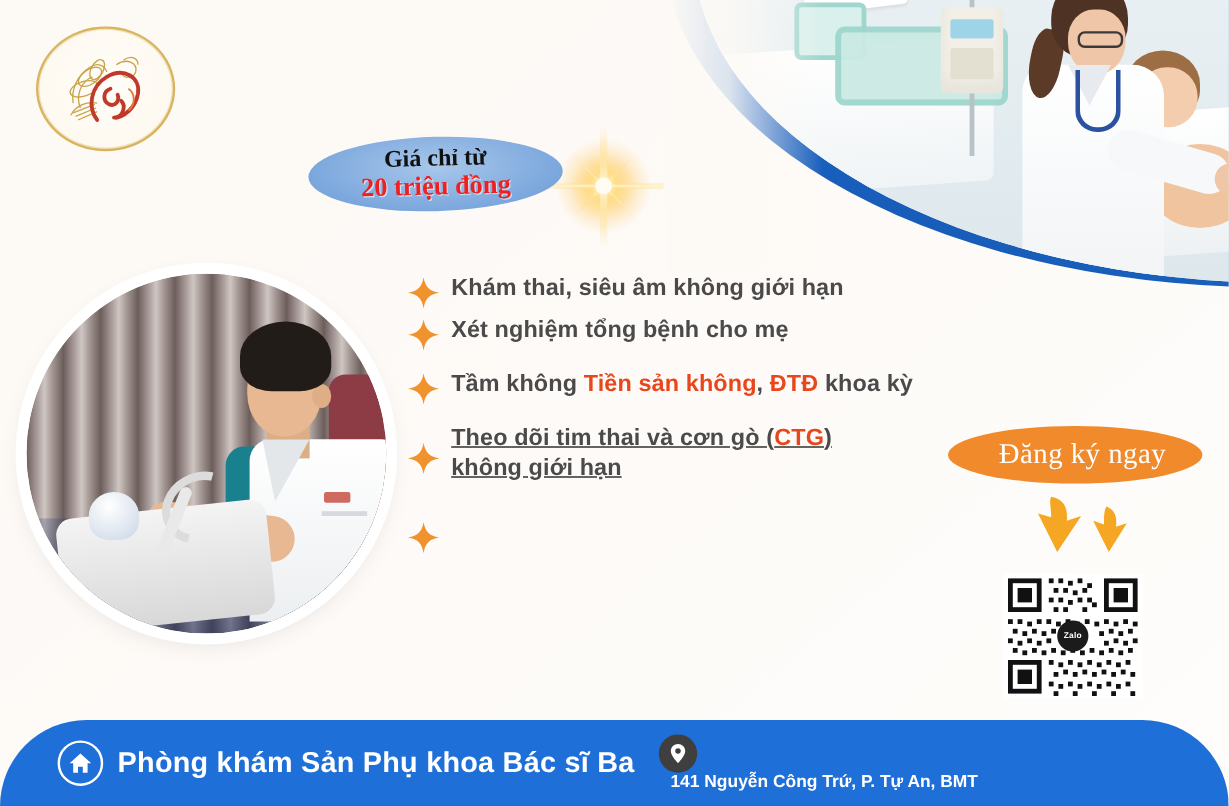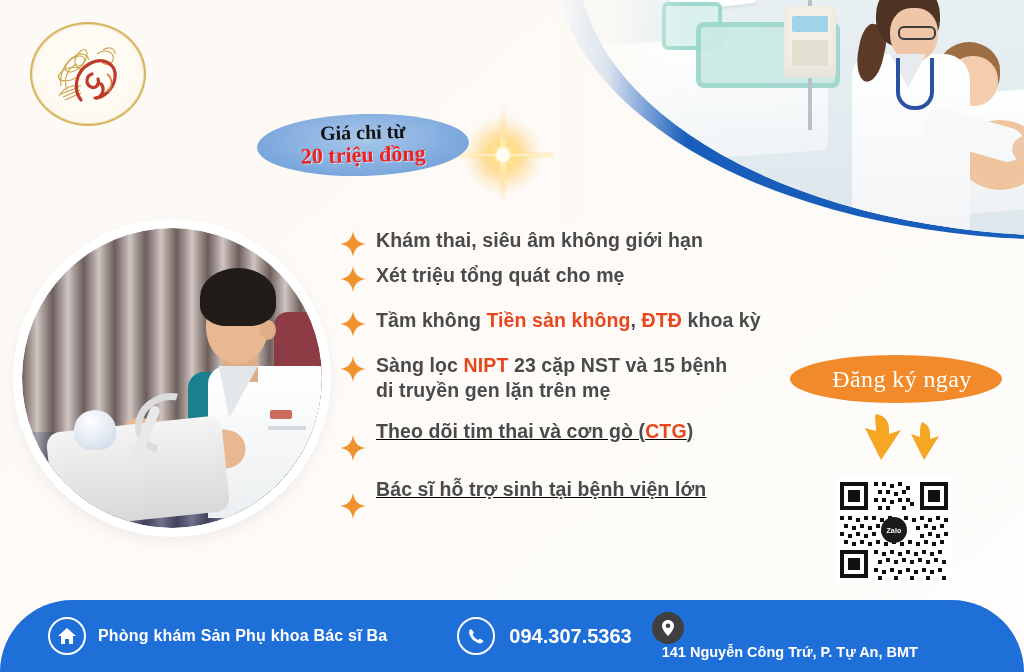--- a/index.html
+++ b/index.html
@@ -188,21 +188,21 @@
     background:#1f6fd8;
     border-top-left-radius:86px;border-top-right-radius:86px;
     display:flex;align-items:center;
   }
   .f-icon-circle{
     width:34px;height:34px;border-radius:50%;border:2.5px solid #fff;
     display:flex;align-items:center;justify-content:center;flex:0 0 auto;
   }
   .f-clinic{display:flex;align-items:center;margin-left:48px;}
   .f-clinic .lbl{
-    margin-left:12px;color:#fff;font-size:16px;font-weight:bold;letter-spacing:.2px;
+    margin-left:12px;color:#fff;font-size:24px;font-weight:bold;letter-spacing:.2px;
   }
   .f-phone{display:flex;align-items:center;margin-left:70px;}
   .f-phone .lbl{margin-left:14px;color:#fff;font-size:20px;font-weight:bold;}
   .f-addr{display:flex;align-items:flex-start;margin-left:20px;flex-direction:column;}
   .pin-circle{
     width:32px;height:32px;border-radius:50%;background:#3f3f3f;
     display:flex;align-items:center;justify-content:center;flex:0 0 auto;
   }
   .f-addr .lbl{margin-left:10px;color:#fff;font-size:14.5px;font-weight:bold;}
 </style>
@@ -335,45 +335,38 @@
         <div class="b-row">
           <span class="b-star"><svg width="26" height="26" viewBox="0 0 26 26">
               <path d="M13 0 C14.4 8.2 17.8 11.6 26 13 C17.8 14.4 14.4 17.8 13 26 C11.6 17.8 8.2 14.4 0 13 C8.2 11.6 11.6 8.2 13 0 Z" fill="#f0922e"></path>
             </svg></span>
           <span class="b-text"><span>Khám thai, siêu âm không giới hạn</span></span>
         </div>
         <div class="b-row">
           <span class="b-star"><svg width="26" height="26" viewBox="0 0 26 26">
               <path d="M13 0 C14.4 8.2 17.8 11.6 26 13 C17.8 14.4 14.4 17.8 13 26 C11.6 17.8 8.2 14.4 0 13 C8.2 11.6 11.6 8.2 13 0 Z" fill="#f0922e"></path>
             </svg></span>
-          <span class="b-text"><span>Xét triệu tổng quát cho mẹ</span></span>
+          <span class="b-text"><span>Xét nghiệm tổng bệnh cho mẹ</span></span>
         </div>
         <div class="b-row gap">
           <span class="b-star"><svg width="26" height="26" viewBox="0 0 26 26">
               <path d="M13 0 C14.4 8.2 17.8 11.6 26 13 C17.8 14.4 14.4 17.8 13 26 C11.6 17.8 8.2 14.4 0 13 C8.2 11.6 11.6 8.2 13 0 Z" fill="#f0922e"></path>
             </svg></span>
           <span class="b-text"><span>Tầm không  </span><span class="hl">Tiền sản không</span><span>, </span><span class="hl">ĐTĐ</span><span> khoa kỳ</span></span>
         </div>
-        <div class="b-row gap">
-          <span class="b-star"><svg width="26" height="26" viewBox="0 0 26 26">
-              <path d="M13 0 C14.4 8.2 17.8 11.6 26 13 C17.8 14.4 14.4 17.8 13 26 C11.6 17.8 8.2 14.4 0 13 C8.2 11.6 11.6 8.2 13 0 Z" fill="#f0922e"></path>
-            </svg></span>
-          <span class="b-text"><span>Sàng lọc </span><span class="hl">NIPT</span><span> 23 cặp NST và  15 bệnh</span><br><span>di truyền gen lặn trên mẹ</span></span>
-        </div>
         <div class="b-row indent gap">
           <span class="b-star"><svg width="26" height="26" viewBox="0 0 26 26">
               <path d="M13 0 C14.4 8.2 17.8 11.6 26 13 C17.8 14.4 14.4 17.8 13 26 C11.6 17.8 8.2 14.4 0 13 C8.2 11.6 11.6 8.2 13 0 Z" fill="#f0922e"></path>
             </svg></span>
-          <span class="b-text"><span>Theo dõi tim thai và cơn gò (</span><span class="hl">CTG</span><span>)</span><br></span>
+          <span class="b-text"><span>Theo dõi tim thai và cơn gò (</span><span class="hl">CTG</span><span>)</span><br><span>không giới hạn</span></span>
         </div>
         <div class="b-row indent gap">
           <span class="b-star"><svg width="26" height="26" viewBox="0 0 26 26">
               <path d="M13 0 C14.4 8.2 17.8 11.6 26 13 C17.8 14.4 14.4 17.8 13 26 C11.6 17.8 8.2 14.4 0 13 C8.2 11.6 11.6 8.2 13 0 Z" fill="#f0922e"></path>
             </svg></span>
-          <span class="b-text"><span>Bác sĩ hỗ trợ sinh tại bệnh viện lớn</span></span>
         </div>
       </div>
   </div>
 
   <div class="cta">
     <span class="cta-label">Đăng ký ngay</span>
   </div>
 
   <div class="arrows">
     <svg width="102" height="62" viewBox="0 0 102 62">
@@ -507,28 +500,20 @@
 
     <div class="f-clinic">
       <span class="f-icon-circle">
         <svg width="20" height="20" viewBox="0 0 20 20">
             <path d="M10 2 L19 10 H16 V18 H12 V13 H8 V18 H4 V10 H1 Z" fill="#fff"></path>
           </svg>
       </span>
       <span class="lbl">Phòng khám Sản Phụ khoa Bác sĩ Ba</span>
     </div>
 
-    <div class="f-phone">
-      <span class="f-icon-circle">
-        <svg width="18" height="18" viewBox="0 0 18 18">
-            <path d="M4 2 C2 3 1.5 5 2.5 7.5 C4 11.5 7 14.5 11 16 C13.5 17 15.5 16 16.5 14 L13 11.5 L11 13 C9 12 6.5 9.5 5.5 7.5 L7 5.5 Z" fill="#fff"></path>
-          </svg>
-      </span>
-      <span class="lbl">094.307.5363</span>
-    </div>
 
     <div class="f-addr">
       <span class="pin-circle">
         <svg width="16" height="18" viewBox="0 0 16 18">
             <path d="M8 1 C4.7 1 2 3.6 2 6.9 C2 11 8 17 8 17 C8 17 14 11 14 6.9 C14 3.6 11.3 1 8 1 Z" fill="#fff"></path>
             <circle cx="8" cy="6.8" r="2.3" fill="#3f3f3f"></circle>
           </svg>
       </span>
       <span class="lbl">141 Nguyễn Công Trứ, P. Tự An, BMT</span>
     </div>

